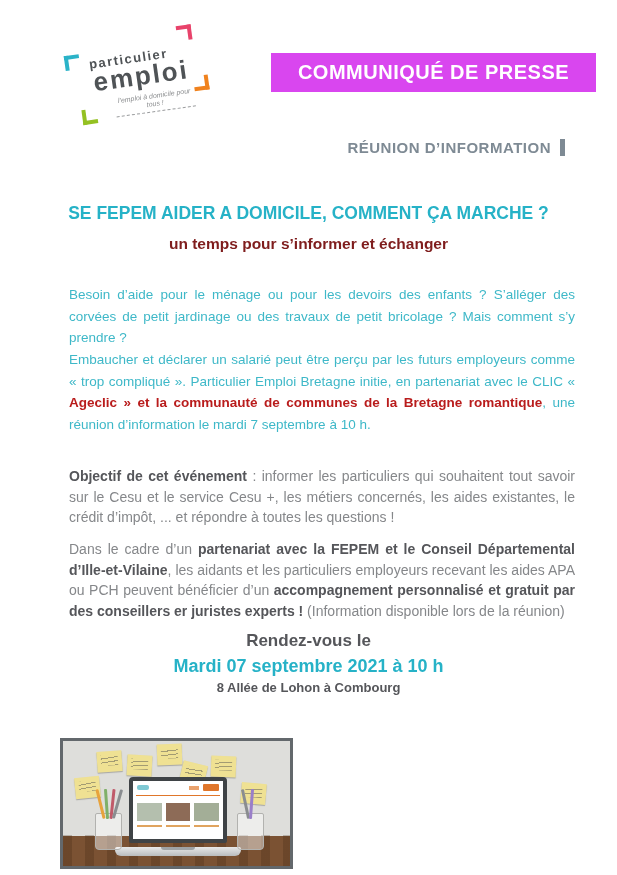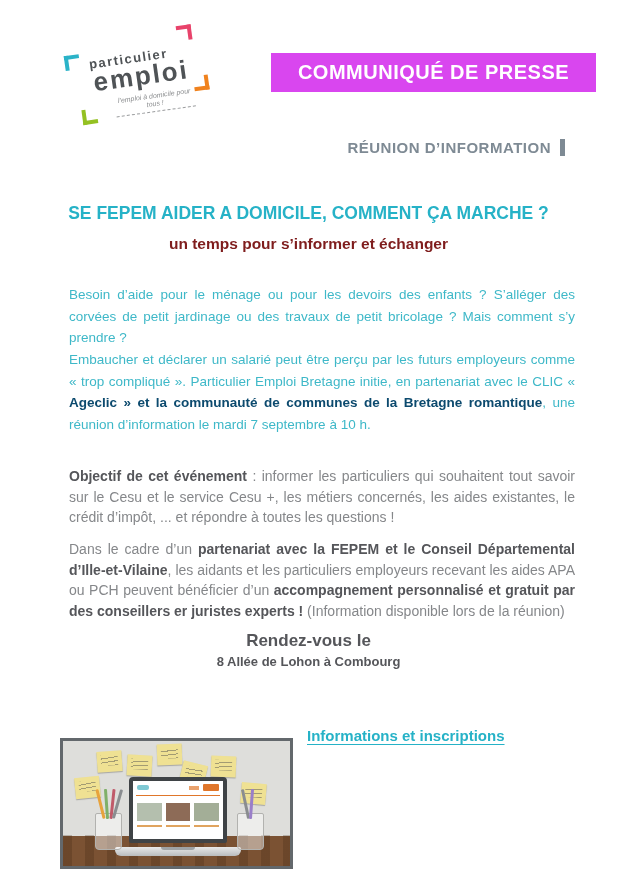--- a/index.html
+++ b/index.html
@@ -49,21 +49,21 @@
     position:absolute; left:0; top:235px; width:100%; text-align:center;
     color:#7f1d1d; font-size:15.5px; font-weight:700;
   }
 
   
   .para {
     position:absolute; left:57px; width:506px;
     font-size:13.5px; line-height:21.5px; text-align:justify;margin-left:12px;
   }
   .para-teal { color:#3eb8c8; }
-  .para-teal .seg-bold { font-weight:700; color:#0c4a6e; }
+  .para-teal .seg-bold { font-weight:700; color:#b91c1c; }
   .para-gray { color:#85878a; font-size:14px; line-height:20.5px; }
   .para-gray .seg-bold { font-weight:700; color:#55565a; }
   .p1 { top:284px; }
   .p2 { top:349px; }
   .p3 { top:466px; }
   .p4 { top:539px; }
 
   
   .rdv { position:absolute; left:0; top:631px; width:100%; text-align:center; }
   .rdv-intro { color:#55565a; font-size:17px; font-weight:700; }
@@ -141,20 +141,21 @@
   <div class="doc-title">SE FEPEM AIDER A DOMICILE, COMMENT ÇA MARCHE ?</div>
   <div class="doc-subtitle">un temps pour s’informer et échanger</div>
 
   <p class="para para-teal p1"><span>Besoin d’aide pour le ménage ou pour les devoirs des enfants ? S’alléger des corvées de petit jardinage ou des travaux de petit bricolage ? Mais comment s’y prendre ?</span></p>
   <p class="para para-teal p2"><span>Embaucher et déclarer un salarié peut être perçu par les futurs employeurs comme « trop compliqué ». Particulier Emploi Bretagne initie, en partenariat avec le CLIC « </span><span class="seg-bold">Ageclic » et la communauté de communes de la Bretagne romantique</span><span>, une réunion d’information le mardi 7 septembre à 10 h.</span></p>
   <p class="para para-gray p3"><span class="seg-bold">Objectif de cet événement</span><span> : informer les particuliers qui souhaitent tout savoir sur le Cesu et le service Cesu +, les métiers concernés, les aides existantes, le crédit d’impôt, ... et répondre à toutes les questions !</span></p>
   <p class="para para-gray p4"><span>Dans le cadre d’un </span><span class="seg-bold">partenariat avec la FEPEM et le Conseil Départemental d’Ille-et-Vilaine</span><span>, les aidants et les particuliers employeurs recevant les aides APA ou PCH peuvent bénéficier d’un </span><span class="seg-bold">accompagnement personnalisé et gratuit par des conseillers er juristes experts !</span><span> (Information disponible lors de la réunion)</span></p>
 
   <div class="rdv">
     <div class="rdv-intro">Rendez-vous le</div>
+    <div class="rdv-date">Mardi 07 septembre 2021 à 10 h</div>
     <div class="rdv-addr">8 Allée de Lohon à Combourg</div>
   </div>
 
   <div class="photo">
     <span class="note" style="left:34px;  top:10px; transform:rotate(-4deg);"></span>
     <span class="note" style="left:64px;  top:14px; transform:rotate(3deg);"></span>
     <span class="note" style="left:94px;  top:3px;  transform:rotate(-2deg);"></span>
     <span class="note" style="left:118px; top:22px; transform:rotate(14deg);"></span>
     <span class="note" style="left:148px; top:15px; transform:rotate(2deg);"></span>
     <span class="note" style="left:12px;  top:36px; transform:rotate(-6deg);"></span>
@@ -184,16 +185,15 @@
       <span class="stick" style="left:20px; background:#8a8d90; transform:rotate(16deg);"></span>
     </div>
     <div class="cup cup-right">
       <span class="stick" style="left:6px;  background:#8a8d90; transform:rotate(-12deg);"></span>
       <span class="stick" style="left:12px; background:#9a7fc9; transform:rotate(4deg);"></span>
       <span class="stick" style="left:17px; background:#6f7periodic3;"></span>
     </div>
   </div>
 
   <div class="info-col">
-    <a class="info-title" href="#">Informations et inscriptions</a>
   </div>
 
 </div>
 
 </body></html>

